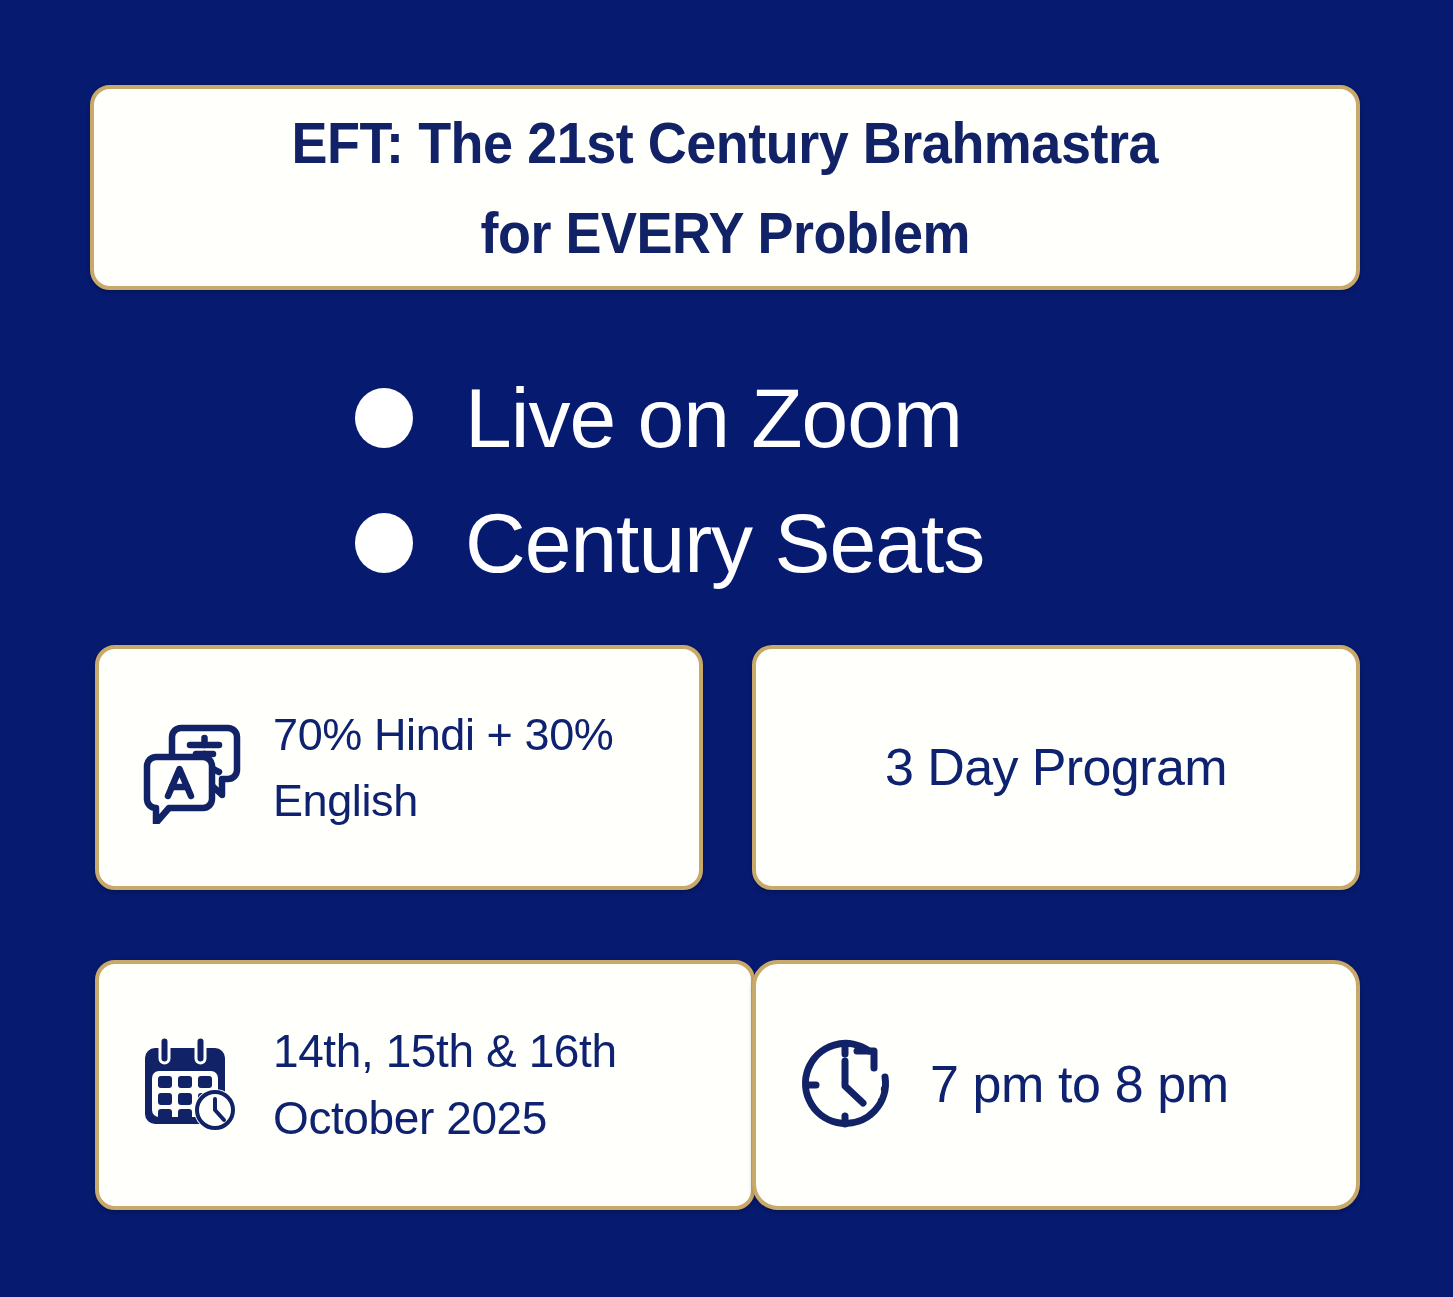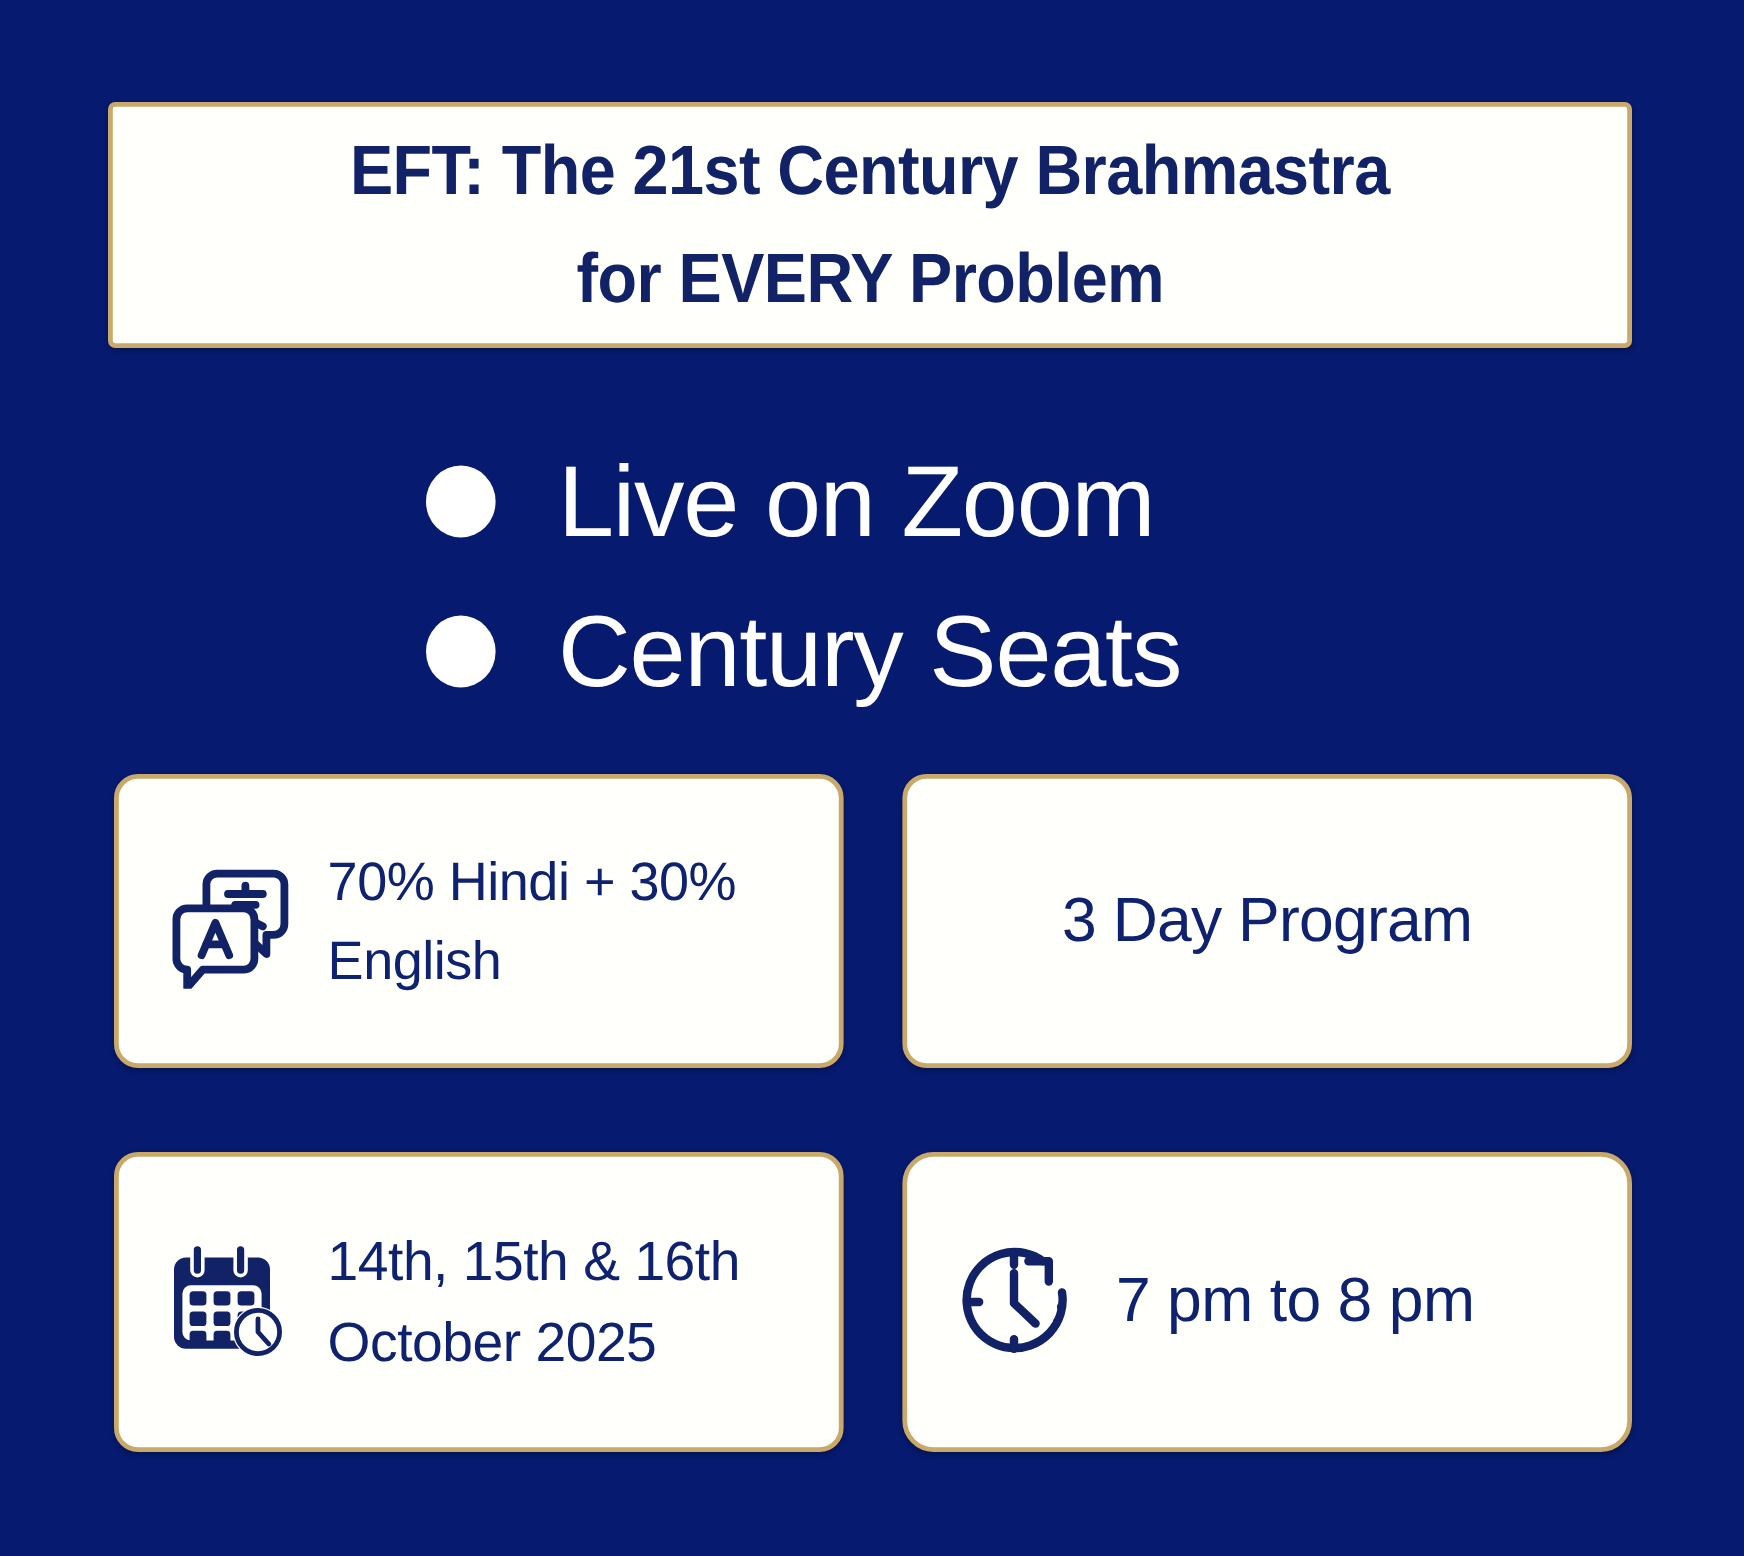--- a/index.html
+++ b/index.html
@@ -30,21 +30,21 @@
     box-sizing: border-box;
     box-shadow: 0 2px 4px rgba(0,0,0,0.25);
   }
 
   
   #title-card {
     left: 90px;
     top: 85px;
     width: 1270px;
     height: 205px;
-    border-radius: 6px;
+    border-radius: 20px;
     display: flex;
     flex-direction: column;
     align-items: center;
     justify-content: center;
   }
   .title-line {
     color: #112266;
     font-family: "Liberation Sans", sans-serif;
     font-weight: bold;
     font-size: 58px;
@@ -79,21 +79,21 @@
     font-size: 84px;
     font-weight: normal;
     letter-spacing: -1px;
     white-space: nowrap;
     line-height: 1;
   }
 
   
   #card-lang  { left: 95px;  top: 645px;  width: 608px; height: 245px; }
   #card-days  { left: 752px; top: 645px;  width: 608px; height: 245px; }
-  #card-date  { left: 95px;  top: 960px;  width: 608px; height: 250px; }
+  #card-date  { left: 95px;  top: 960px;  width: 660px; height: 250px; }
   #card-time  { left: 752px; top: 960px;  width: 608px; height: 250px; border-radius: 26px; }
 
   .card-inner {
     display: flex;
     align-items: center;
     height: 100%;
     padding: 1px 34px;
     box-sizing: border-box;
   }
   .card-inner.centered { justify-content: center; padding: 0 20px; align-items: center; }

